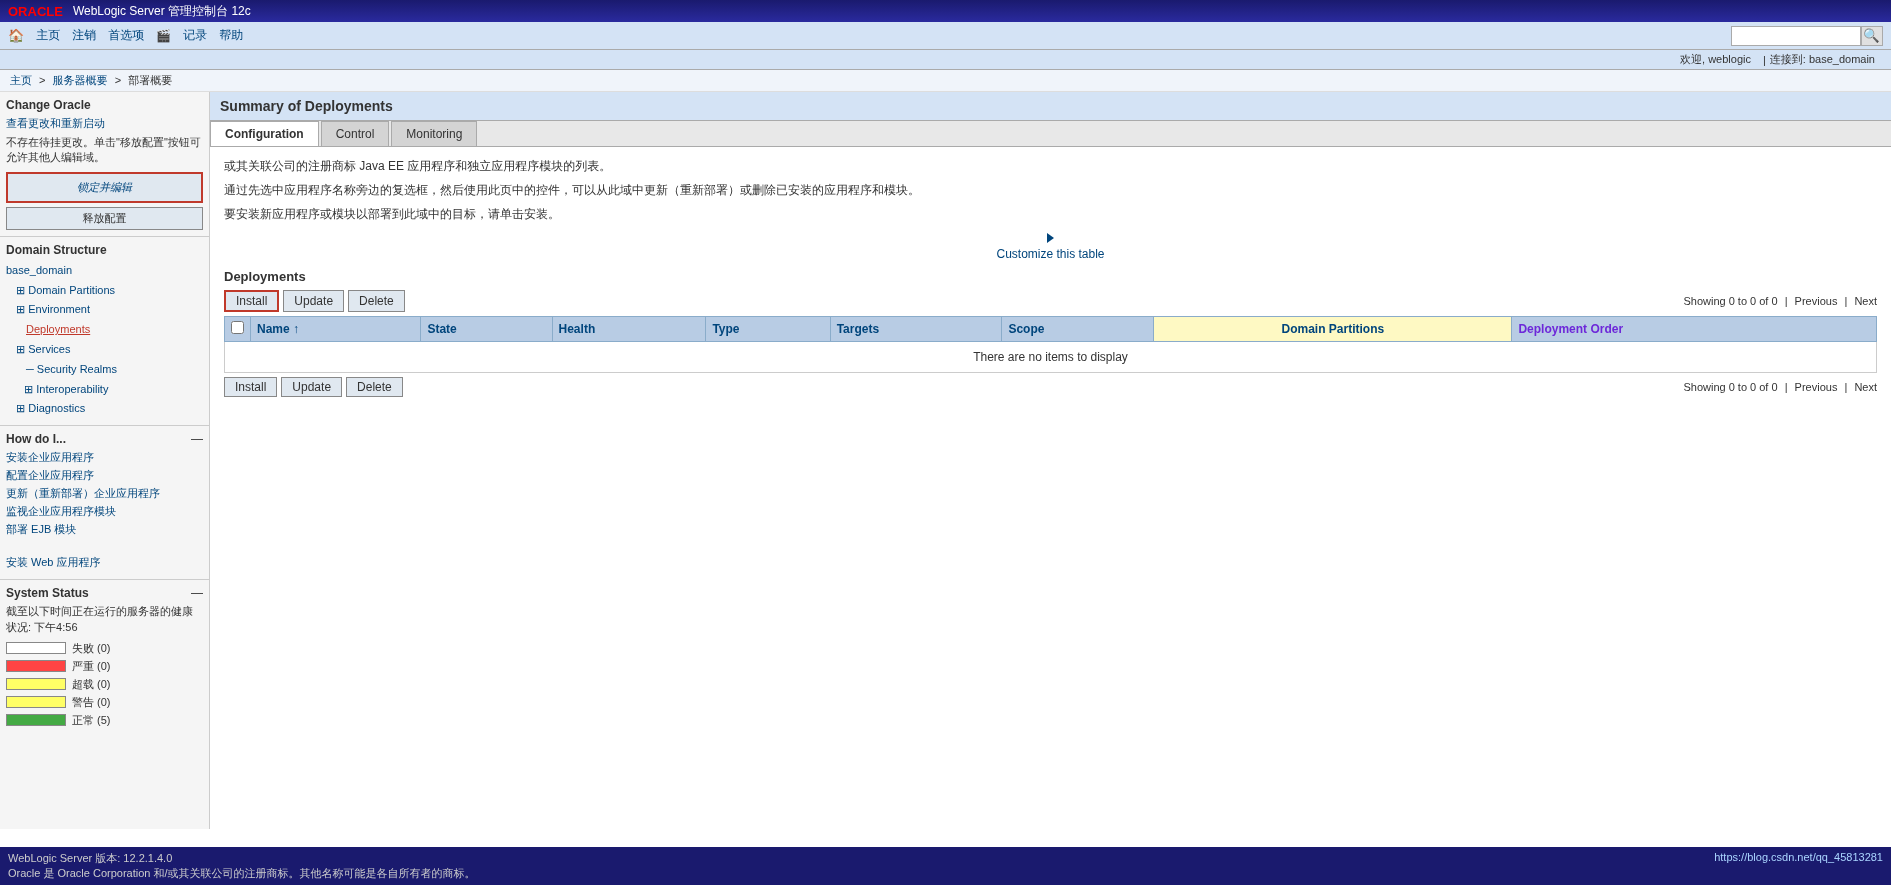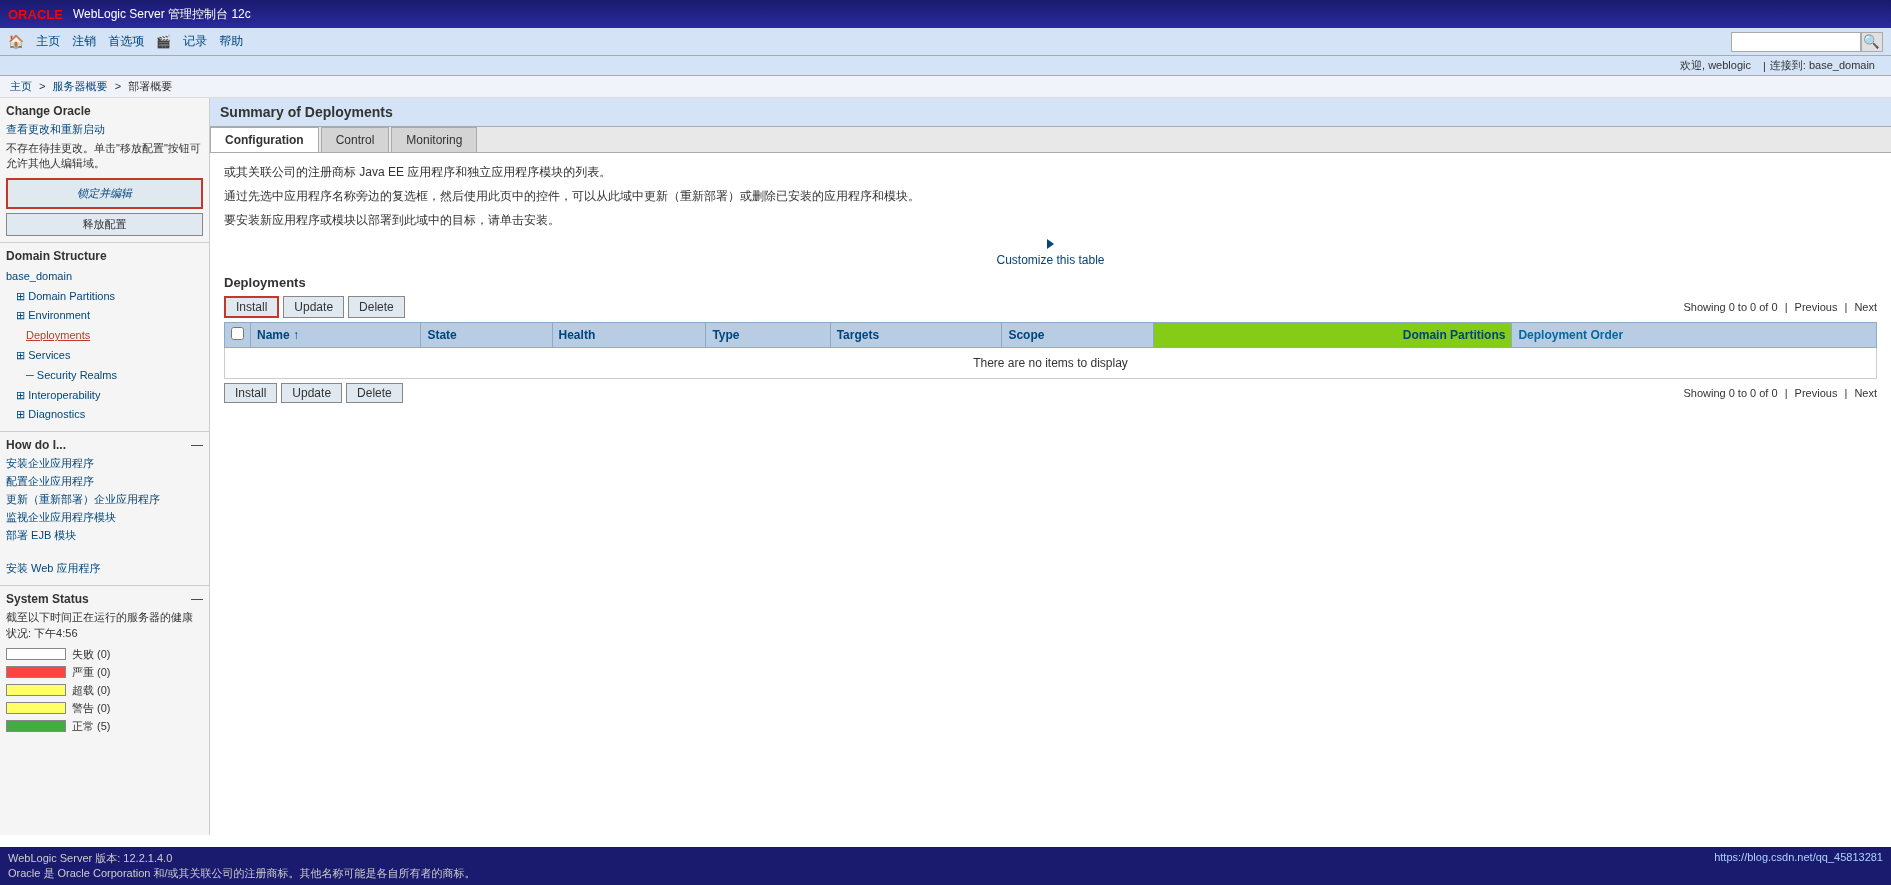--- a/index.html
+++ b/index.html
@@ -1,21 +1,21 @@
 <!DOCTYPE html>
 <html><head>
   <meta charset="utf-8">
   <style>
     * { box-sizing: border-box; margin: 0; padding: 0; }
     body { font-family: Arial, sans-serif; font-size: 12px; background: #fff; overflow: hidden; }
 
     
     #top-bar {
       background: linear-gradient(to bottom, #1a1a6e, #2a2a9e);
-      height: 28px;
+      height: 22px;
       display: flex;
       align-items: center;
       padding: 0 8px;
       color: white;
     }
     #oracle-logo {
       font-weight: bold;
       font-size: 13px;
       color: #ff0000;
       margin-right: 6px;
@@ -268,21 +268,21 @@
     </div>
 
     <div id="domain-structure" style="border-bottom:1px solid #ccc;padding:6px;">
       <h3 style="font-size:12px;font-weight:bold;color:#333;margin-bottom:4px;">Domain Structure</h3>
       <div style="font-size:11px;line-height:1.8;"><a href="#" style="color:#00457c;text-decoration:none;">base_domain</a></div>
       <div style="font-size:11px;line-height:1.8;padding-left:10px;"><a href="#" style="color:#00457c;text-decoration:none;">⊞ Domain Partitions</a></div>
       <div style="font-size:11px;line-height:1.8;padding-left:10px;"><a href="#" style="color:#00457c;text-decoration:none;">⊞ Environment</a></div>
       <div style="font-size:11px;line-height:1.8;padding-left:20px;"><a href="#" style="color:#c0392b;text-decoration:underline;">Deployments</a></div>
       <div style="font-size:11px;line-height:1.8;padding-left:10px;"><a href="#" style="color:#00457c;text-decoration:none;">⊞ Services</a></div>
       <div style="font-size:11px;line-height:1.8;padding-left:20px;"><a href="#" style="color:#00457c;text-decoration:none;">─ Security Realms</a></div>
-      <div style="font-size:11px;line-height:1.8;padding-left:10px;"><a href="#" style="color:#00457c;text-decoration:none;">⊞ Interoperability</a></div>
+      <div style="font-size:11px;line-height:1.8;padding-left:10px;"><a href="#" style="color:#00457c;text-decoration:none;margin-left:8px;">⊞ Interoperability</a></div>
       <div style="font-size:11px;line-height:1.8;padding-left:10px;"><a href="#" style="color:#00457c;text-decoration:none;">⊞ Diagnostics</a></div>
     </div>
 
     <div id="how-do-i" style="border-bottom:1px solid #ccc;padding:6px;">
       <div style="display:flex;justify-content:space-between;align-items:center;margin-bottom:4px;">
         <h3 style="font-size:12px;font-weight:bold;color:#333;">How do I...</h3>
         <button style="background:none;border:none;cursor:pointer;font-size:12px;color:#333;">—</button>
       </div>
       <a href="#" style="color:#00457c;font-size:11px;text-decoration:none;display:block;margin-bottom:3px;">安装企业应用程序</a>
       <a href="#" style="color:#00457c;font-size:11px;text-decoration:none;display:block;margin-bottom:3px;">配置企业应用程序</a>
@@ -367,22 +367,22 @@
             <tr>
               <th style="background:#b8cce4;border:1px solid #8aacca;padding:4px 6px;width:20px;">
                 <input type="checkbox" style="">
               </th>
               <th style="background:#b8cce4;border:1px solid #8aacca;padding:4px 6px;text-align:left;color:#00457c;font-weight:bold;">Name ↑</th>
               <th style="background:#b8cce4;border:1px solid #8aacca;padding:4px 6px;text-align:left;color:#00457c;font-weight:bold;">State</th>
               <th style="background:#b8cce4;border:1px solid #8aacca;padding:4px 6px;text-align:left;color:#00457c;font-weight:bold;">Health</th>
               <th style="background:#b8cce4;border:1px solid #8aacca;padding:4px 6px;text-align:left;color:#00457c;font-weight:bold;">Type</th>
               <th style="background:#b8cce4;border:1px solid #8aacca;padding:4px 6px;text-align:left;color:#00457c;font-weight:bold;">Targets</th>
               <th style="background:#b8cce4;border:1px solid #8aacca;padding:4px 6px;text-align:left;color:#00457c;font-weight:bold;">Scope</th>
-              <th style="background:#84cc16;border:1px solid #8aacca;padding:4px 6px;text-align:right;color:#00457c;font-weight:bold;">Domain Partitions</th>
-              <th style="background:#b8cce4;border:1px solid #8aacca;padding:4px 6px;text-align:left;color:#0369a1;font-weight:bold;">Deployment Order</th>
+              <th style="background:#fef9c3;border:1px solid #8aacca;padding:4px 6px;text-align:center;color:#00457c;font-weight:bold;">Domain Partitions</th>
+              <th style="background:#b8cce4;border:1px solid #8aacca;padding:4px 6px;text-align:left;color:#6d28d9;font-weight:bold;">Deployment Order</th>
             </tr>
           </thead>
           <tbody>
             <tr>
               <td colspan="9" style="text-align:center;color:#333;padding:8px;border:1px solid #ccc;">There are no items to display</td>
             </tr>
           </tbody>
         </table>
 
         <div style="display:flex;align-items:center;justify-content:space-between;margin-top:4px;">

